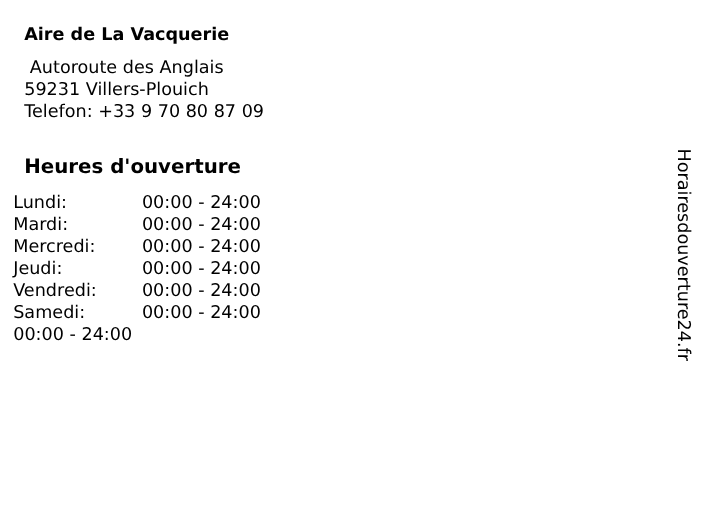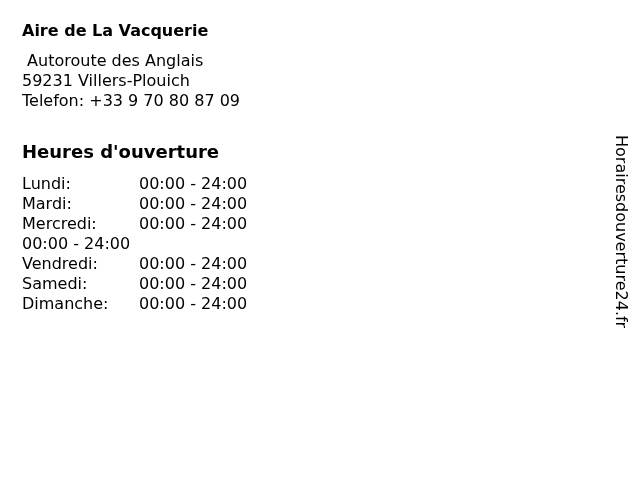--- a/index.html
+++ b/index.html
@@ -38,21 +38,21 @@
     position: absolute;
     left: 22px;
     top: 126px;
     font-size: 18px;
     font-weight: bold;
     line-height: 22px;
     white-space: pre;
   }
   .hours-table {
     position: absolute;
-    left: 22px;
+    left: 12px;
     top: 174px;
     font-size: 16px;
     line-height: 20px;
   }
   .hours-row {
     display: flex;
     height: 20px;
   }
   .hours-day {
     width: 117px;
@@ -93,29 +93,29 @@
   </div>
   <div class="hours-row">
     <span class="hours-day">Mardi:</span>
     <span class="hours-time">00:00 - 24:00</span>
   </div>
   <div class="hours-row">
     <span class="hours-day">Mercredi:</span>
     <span class="hours-time">00:00 - 24:00</span>
   </div>
   <div class="hours-row">
+    <span class="hours-day">Jeudi:</span>
     <span class="hours-time">00:00 - 24:00</span>
   </div>
   <div class="hours-row">
     <span class="hours-day">Vendredi:</span>
     <span class="hours-time">00:00 - 24:00</span>
   </div>
   <div class="hours-row">
     <span class="hours-day">Samedi:</span>
     <span class="hours-time">00:00 - 24:00</span>
   </div>
   <div class="hours-row">
-    <span class="hours-day">Dimanche:</span>
     <span class="hours-time">00:00 - 24:00</span>
   </div>
 </div>
 
 <div class="watermark">Horairesdouverture24.fr</div>
 
 </body></html>

